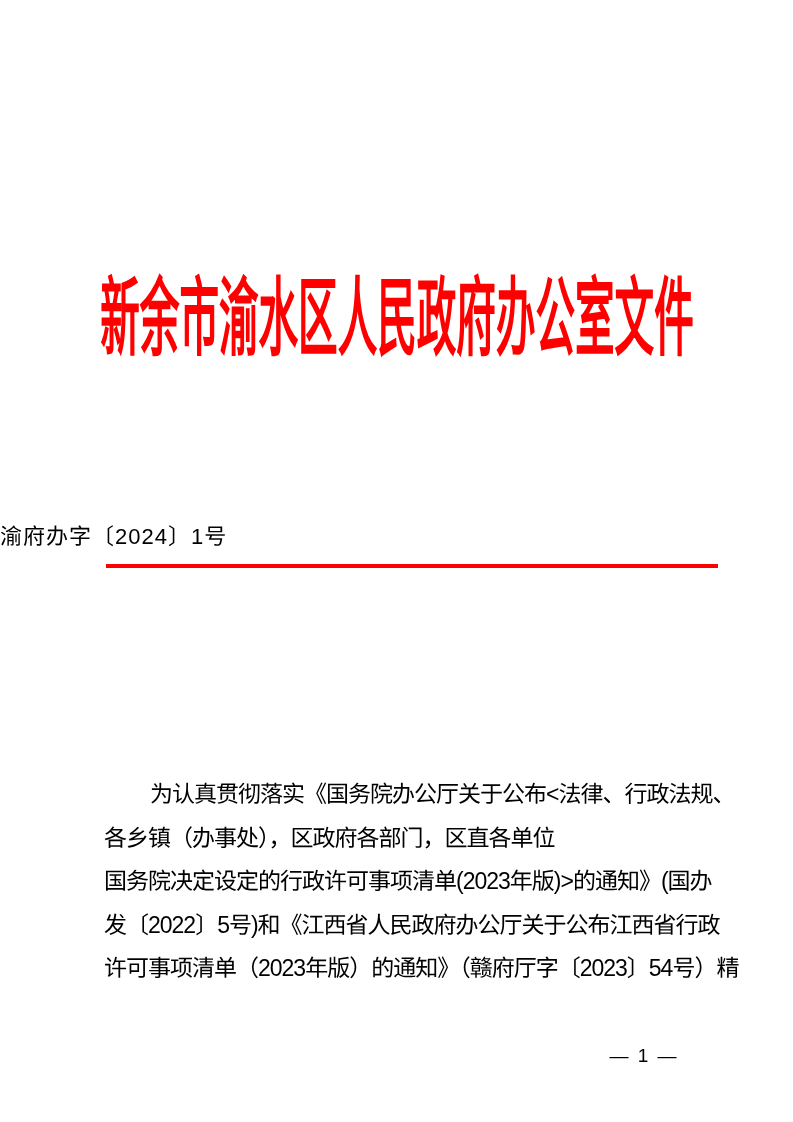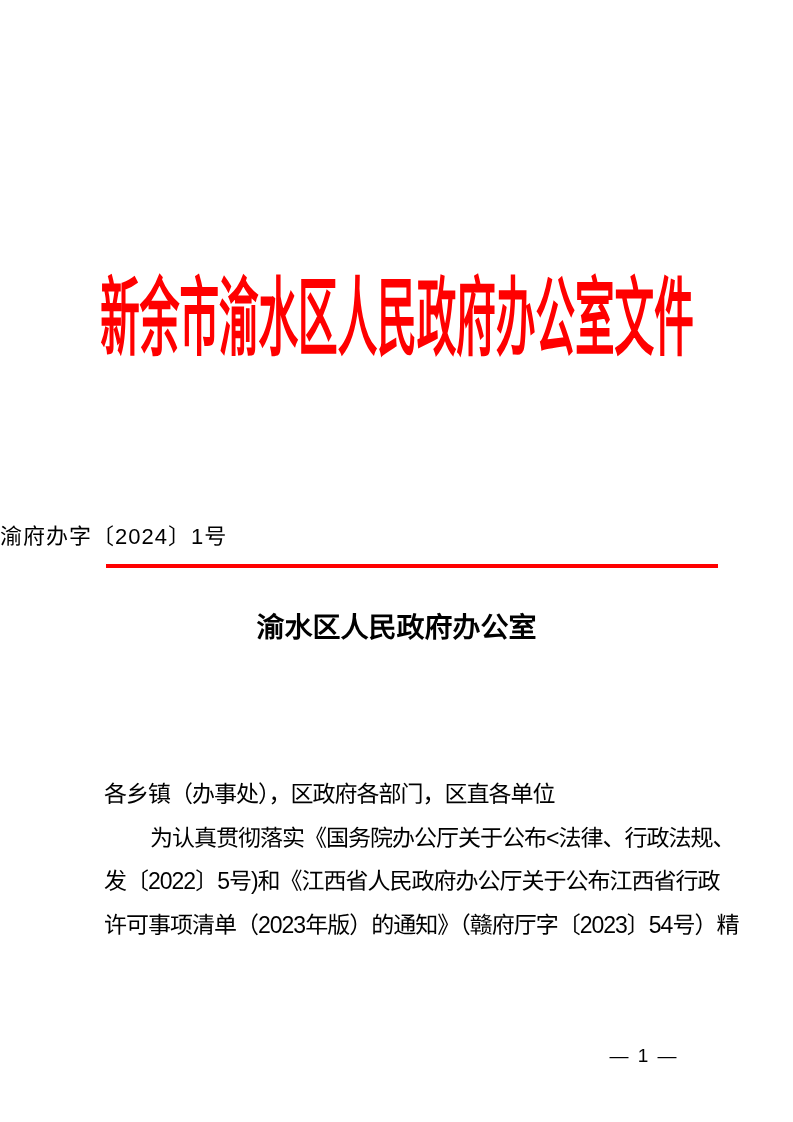--- a/index.html
+++ b/index.html
@@ -120,25 +120,25 @@
 
   <div class="red-banner">
     <span class="red-banner-text">新余市渝水区人民政府办公室文件</span>
   </div>
 
   <div class="doc-number">渝府办字〔2024〕1号</div>
 
   <div class="red-divider"></div>
 
   <div class="doc-title">
-    <div class="title-line">渝水区人民政府办公室</div>
   </div>
 
   <div class="doc-body">
+    <div class="body-line indent">为认真贯彻落实《国务院办公厅关于公布&lt;法律、行政法规、</div>
     <div class="body-line">各乡镇（办事处），区政府各部门，区直各单位</div>
-    <div class="body-line indent">为认真贯彻落实《国务院办公厅关于公布&lt;法律、行政法规、</div>
+    <div class="body-line">国务院决定设定的行政许可事项清单(2023年版)&gt;的通知》(国办</div>
     <div class="body-line">发〔2022〕5号)和《江西省人民政府办公厅关于公布江西省行政</div>
     <div class="body-line">许可事项清单（2023年版）的通知》（赣府厅字〔2023〕54号）精</div>
   </div>
 
   <div class="page-number">— 1 —</div>
 
 </div>
 
 </body></html>

